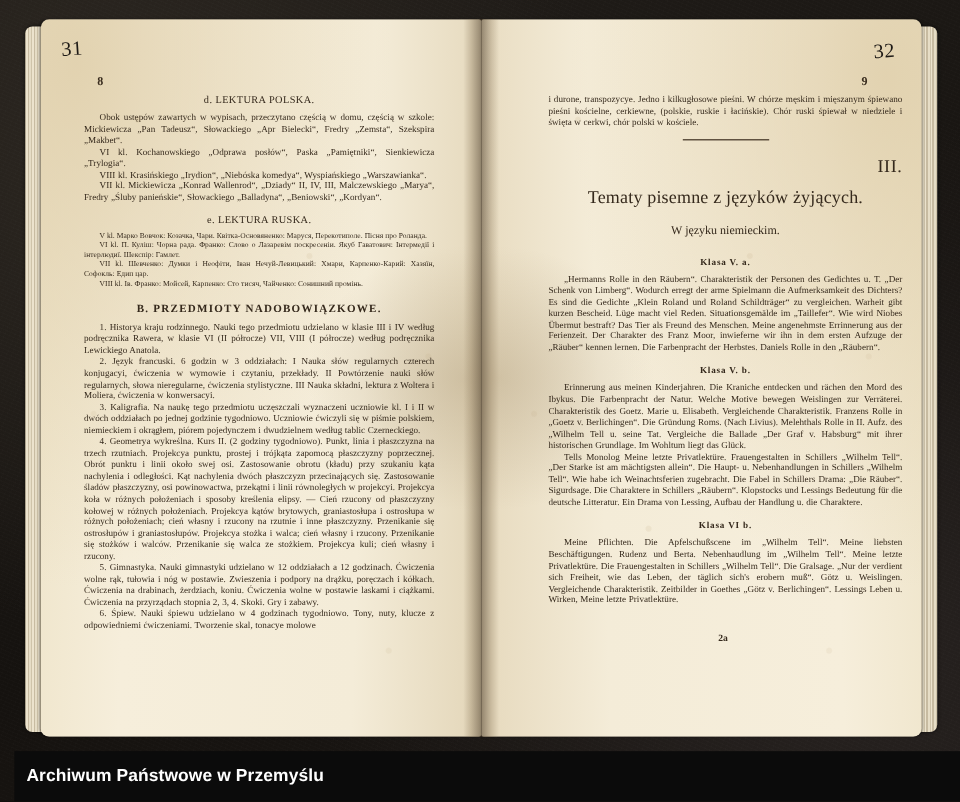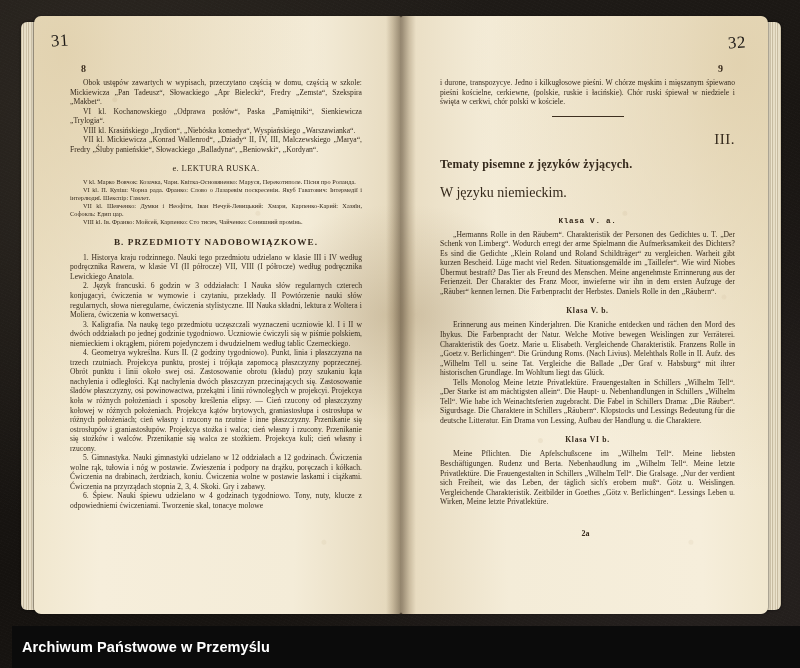--- a/index.html
+++ b/index.html
@@ -123,21 +123,21 @@
     z-index: 3;
   }
 
   
   .textcol {
     position: absolute;
     color: #35291c;
     font-family: "Liberation Serif", serif;
   }
   .textcol.left  { left: 36px;  top: 62px; width: 292px; }
-  .textcol.right { right: 33px; top: 62px; width: 295px; }
+  .textcol.right { right: 16px; top: 62px; width: 295px; }
 
   .folio {
     position: absolute;
     font-family: "Liberation Serif", serif;
     font-size: 10px;
     font-weight: 700;
     color: #3a2d1f;
   }
   .folio.l { left: 47px; top: 47px; }
   .folio.r { right: 45px; top: 47px; }
@@ -194,38 +194,39 @@
   
   h1.roman {
     margin: 14px 0 9px 0;
     font-size: 15px;
     font-weight: 400;
     text-align: right;
     letter-spacing: .5px;
   }
   h2.maintitle {
     margin: 0 0 13px 0;
-    font-size: 12px;
-    font-weight: 700;
+    font-size: 15px;
+    font-weight: 400;
+    text-align: center;
     letter-spacing: .15px;
   }
   h3.sublang {
     margin: 0 0 11px 0;
-    font-size: 14px;
+    font-size: 10px;
     font-weight: 400;
-    text-align: left;
+    text-align: center;
   }
   h4.klasa {
     margin: 10px 0 5px 0;
     font-size: 7.6px;
     font-weight: 700;
     text-align: center;
     letter-spacing: .7px;
   }
-  h4.klasa.first { margin-top: 16px; font-family: Liberation Mono, monospace; }
+  h4.klasa.first { margin-top: 16px; }
 
   .rule {
     width: 72px;
     height: 0;
     margin: 9px auto 0 auto;
     border-top: 1.4px solid #3d2f20;
   }
 
   .signature {
     margin-top: 22px;
@@ -267,20 +268,21 @@
     <div class="edge-stack left"></div>
     <div class="edge-stack right"></div>
 
     <div class="leaf left">
 
       <div class="hand l">31</div>
       <div class="folio l">8</div>
 
       <div class="textcol left">
 
+        <h3 class="sec first">d. LEKTURA POLSKA.</h3>
         <p class="b">Obok ustępów zawartych w wypisach, przeczytano częścią w domu, częścią w szkole: Mickiewicza „Pan Tadeusz“, Słowackiego „Apr Bielecki“, Fredry „Zemsta“, Szekspira „Makbet“.</p>
         <p class="b">VI kl. Kochanowskiego „Odprawa posłów“, Paska „Pamiętniki“, Sienkiewicza „Trylogia“.</p>
         <p class="b">VIII kl. Krasińskiego „Irydion“, „Niebóska komedya“, Wyspiańskiego „Warszawianka“.</p>
         <p class="b">VII kl. Mickiewicza „Konrad Wallenrod“, „Dziady“ II, IV, III, Malczewskiego „Marya“, Fredry „Śluby panieńskie“, Słowackiego „Balladyna“, „Beniowski“, „Kordyan“.</p>
 
         <h3 class="sec">e. LEKTURA RUSKA.</h3>
         <p class="cyr">V kl. Марко Вовчок: Козачка, Чари. Квітка-Основяненко: Маруся, Перекотиполе. Пісня про Роланда.</p>
         <p class="cyr">VI kl. П. Куліш: Чорна рада. Франко: Слово о Лазаревім поскресеніи. Якуб Гаватович: Інтермедії і інтерлюдиї. Шекспір: Гамлет.</p>
         <p class="cyr">VII kl. Шевченко: Думки і Неофіти, Іван Нечуй-Левицький: Хмари, Карпенко-Карий: Хазяїн, Софокль: Едип цар.</p>
         <p class="cyr">VIII kl. Ів. Франко: Мойсей, Карпенко: Сто тисяч, Чайченко: Сонишний промінь.</p>

